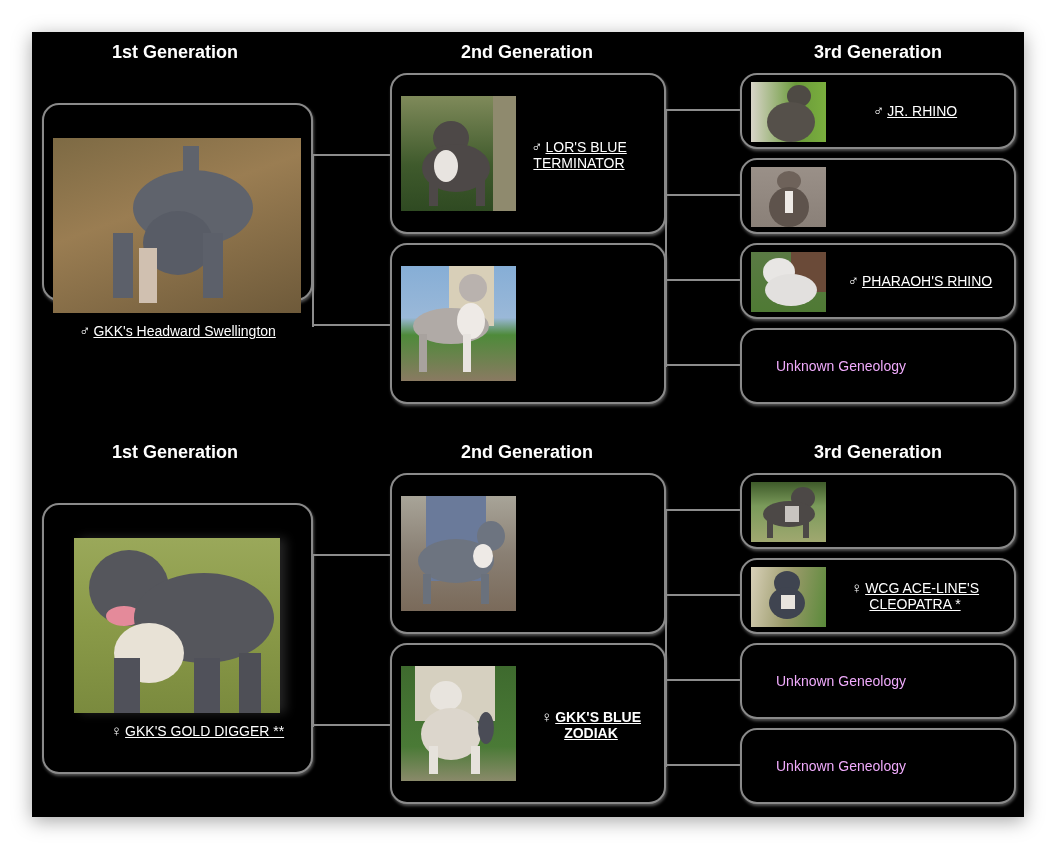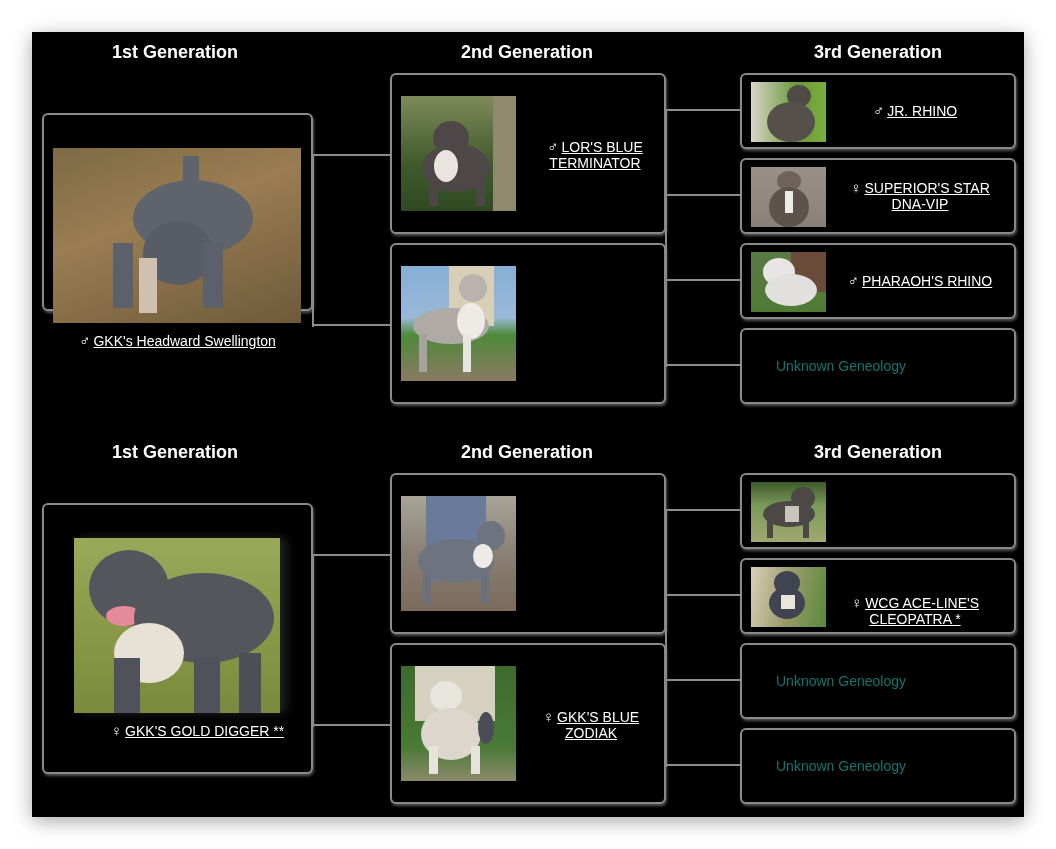--- a/index.html
+++ b/index.html
@@ -8,54 +8,54 @@
     font-family:"Liberation Sans", sans-serif;
   }
   .panel {
     position:absolute; left:32px; top:32px; width:992px; height:785px; background:#000;
     box-shadow: 0 4px 18px rgba(0,0,0,0.35);
   }
   .gen-header {
     position:absolute; color:#fff; font-weight:bold; font-size:18px; text-align:center; width:270px;
   }
   .box {
-    position:absolute; box-sizing:border-box; border:2px solid #8a8a8a; border-radius:6px; background:#000;
+    position:absolute; box-sizing:border-box; border:2px solid #8a8a8a; border-radius:17px; background:#000;
     box-shadow: 1px 2px 3px rgba(140,140,140,0.6);
   }
   .line { position:absolute; background:#8c8c8c; }
   .hline { height:2px; }
   .vline { width:2px; }
   .photo { position:absolute; overflow:hidden; }
   .name {
     position:absolute; color:#fff; font-size:14px; line-height:16px; text-align:center;
   }
   .name a { color:#fff; text-decoration:underline; cursor:pointer; }
   .sex { font-size:15px; margin-right:3px; text-decoration:none; display:inline-block; }
-  .unknown { position:absolute; left:34px; top:28px; color:#0f766e; font-size:14px; }
+  .unknown { position:absolute; left:34px; top:28px; color:#f0abfc; font-size:14px; }
 </style>
 </head>
 <body>
 
 <div class="panel"></div>
 
 <div>
   <div class="gen-header" style="left:40px; top:42px;">1st Generation</div>
   <div class="gen-header" style="left:392px; top:42px;">2nd Generation</div>
   <div class="gen-header" style="left:743px; top:42px;">3rd Generation</div>
 
   <div class="line vline" style="left:312px; top:155px; height:172px;"></div>
   <div class="line hline" style="left:312px; top:154px; width:78px;"></div>
   <div class="line hline" style="left:312px; top:324px; width:78px;"></div>
   <div class="line vline" style="left:665px; top:109px; height:258px;"></div>
   <div class="line hline" style="left:665px; top:109px; width:75px;"></div>
   <div class="line hline" style="left:665px; top:194px; width:75px;"></div>
   <div class="line hline" style="left:665px; top:279px; width:75px;"></div>
   <div class="line hline" style="left:665px; top:364px; width:75px;"></div>
 
-  <div class="box" style="left:42px; top:113px; width:271px; height:198px;">
+  <div class="box" style="left:42px; top:103px; width:271px; height:198px;">
     <div class="photo" style="left:9px; top:33px; width:248px; height:175px; background:linear-gradient(160deg,#7d6a44 0%,#9a7d52 40%,#6e5a3a 100%);">
       <svg width="248" height="175" viewBox="0 0 248 175">
         <ellipse cx="140" cy="70" rx="60" ry="38" fill="#5f636c"></ellipse>
         <ellipse cx="125" cy="105" rx="35" ry="32" fill="#585c66"></ellipse>
         <rect x="60" y="95" width="20" height="65" fill="#5c606a"></rect>
         <rect x="150" y="95" width="20" height="65" fill="#5c606a"></rect>
         <rect x="86" y="110" width="18" height="55" fill="#d0c0b0"></rect>
         <rect x="130" y="8" width="16" height="26" fill="#5f636c"></rect>
       </svg>
     </div>
@@ -68,21 +68,21 @@
     <div class="photo" style="left:9px; top:21px; width:115px; height:115px; background:linear-gradient(180deg,#7f8a5a 0%,#3f5a2c 60%,#2f4a22 100%);">
       <svg width="115" height="115" viewBox="0 0 115 115">
         <ellipse cx="50" cy="42" rx="18" ry="17" fill="#4d4847"></ellipse>
         <ellipse cx="55" cy="72" rx="34" ry="24" fill="#4d4847"></ellipse>
         <ellipse cx="45" cy="70" rx="12" ry="16" fill="#e8e4e0"></ellipse>
         <rect x="28" y="82" width="9" height="28" fill="#4d4847"></rect>
         <rect x="75" y="82" width="9" height="28" fill="#4d4847"></rect>
         <rect x="92" y="0" width="23" height="115" fill="#8f8a6e"></rect>
       </svg>
     </div>
-    <div class="name" style="left:140px; top:64px; width:126px;text-align:center;">
+    <div class="name" style="left:124px; top:64px; width:126px;text-align:center;">
       <span class="sex">♂</span><a>LOR'S BLUE TERMINATOR</a>
     </div>
   </div>
 
   <div class="box" style="left:390px; top:243px; width:276px; height:161px;">
     <div class="photo" style="left:9px; top:21px; width:115px; height:115px; background:linear-gradient(180deg,#86aed6 0%,#9ab8d8 45%,#4e8a3a 60%,#8a7a62 100%);">
       <svg width="115" height="115" viewBox="0 0 115 115">
         <rect x="48" y="0" width="45" height="60" fill="#d8cfb8"></rect>
         <ellipse cx="72" cy="22" rx="14" ry="14" fill="#b9b2ae"></ellipse>
         <ellipse cx="50" cy="60" rx="38" ry="18" fill="#b0aaa6"></ellipse>
@@ -105,23 +105,20 @@
     </div>
   </div>
 
   <div class="box" style="left:740px; top:158px; width:276px; height:76px;">
     <div class="photo" style="left:9px; top:7px; width:75px; height:60px; background:linear-gradient(180deg,#9a9088 0%,#8a8078 100%);">
       <svg width="75" height="60" viewBox="0 0 75 60">
         <ellipse cx="38" cy="14" rx="12" ry="10" fill="#6e625a"></ellipse>
         <ellipse cx="38" cy="40" rx="20" ry="20" fill="#5e534c"></ellipse>
         <rect x="34" y="24" width="8" height="22" fill="#eeeae6"></rect>
       </svg>
-    </div>
-    <div class="name" style="left:90px; top:20px; width:176px;">
-      <span class="sex">♀</span><a>SUPERIOR'S STAR DNA-VIP</a>
     </div>
   </div>
 
   <div class="box" style="left:740px; top:243px; width:276px; height:76px;">
     <div class="photo" style="left:9px; top:7px; width:75px; height:60px; background:linear-gradient(180deg,#5a7a44 0%,#4f7a34 100%);">
       <svg width="75" height="60" viewBox="0 0 75 60">
         <rect x="40" y="0" width="35" height="40" fill="#6a4a38"></rect>
         <ellipse cx="28" cy="20" rx="16" ry="14" fill="#e8e6e4"></ellipse>
         <ellipse cx="40" cy="38" rx="26" ry="16" fill="#e2e0de"></ellipse>
       </svg>
@@ -173,21 +170,21 @@
         <rect x="25" y="0" width="60" height="85" fill="#6a7a9a"></rect>
         <ellipse cx="55" cy="65" rx="38" ry="22" fill="#6d7480"></ellipse>
         <ellipse cx="90" cy="40" rx="14" ry="15" fill="#6d7480"></ellipse>
         <ellipse cx="82" cy="60" rx="10" ry="12" fill="#eeeae6"></ellipse>
         <rect x="22" y="78" width="8" height="30" fill="#6a717c"></rect>
         <rect x="80" y="78" width="8" height="30" fill="#6a717c"></rect>
       </svg>
     </div>
   </div>
 
-  <div class="box" style="left:390px; top:643px; width:276px; height:161px;">
+  <div class="box" style="left:390px; top:643px; width:276px; height:161px;font-weight:bold;">
     <div class="photo" style="left:9px; top:21px; width:115px; height:115px; background:linear-gradient(180deg,#3e6a2e 0%,#4a7a36 70%,#8a8a6a 100%);">
       <svg width="115" height="115" viewBox="0 0 115 115">
         <rect x="14" y="0" width="80" height="55" fill="#d6d0c0"></rect>
         <ellipse cx="45" cy="30" rx="16" ry="15" fill="#e8e4de"></ellipse>
         <ellipse cx="50" cy="68" rx="30" ry="26" fill="#dcd6cc"></ellipse>
         <ellipse cx="85" cy="62" rx="8" ry="16" fill="#4a4c56"></ellipse>
         <rect x="28" y="80" width="9" height="28" fill="#e6e2dc"></rect>
         <rect x="70" y="80" width="9" height="28" fill="#e6e2dc"></rect>
       </svg>
     </div>
@@ -209,21 +206,21 @@
   </div>
 
   <div class="box" style="left:740px; top:558px; width:276px; height:76px;">
     <div class="photo" style="left:9px; top:7px; width:75px; height:60px; background:linear-gradient(100deg,#d8d0b8 0%,#9a9a6a 50%,#5a8a3a 100%);">
       <svg width="75" height="60" viewBox="0 0 75 60">
         <ellipse cx="36" cy="16" rx="13" ry="12" fill="#3f4450"></ellipse>
         <ellipse cx="36" cy="36" rx="18" ry="16" fill="#3f4450"></ellipse>
         <rect x="30" y="28" width="14" height="14" fill="#e8e4de"></rect>
       </svg>
     </div>
-    <div class="name" style="left:90px; top:35px; width:166px;">
+    <div class="name" style="left:90px; top:20px; width:166px;">
       <span class="sex">♀</span><a>WCG ACE-LINE'S CLEOPATRA *</a>
     </div>
   </div>
 
   <div class="box" style="left:740px; top:643px; width:276px; height:76px;">
     <div class="unknown">Unknown Geneology</div>
   </div>
 
   <div class="box" style="left:740px; top:728px; width:276px; height:76px;">
     <div class="unknown">Unknown Geneology</div>

